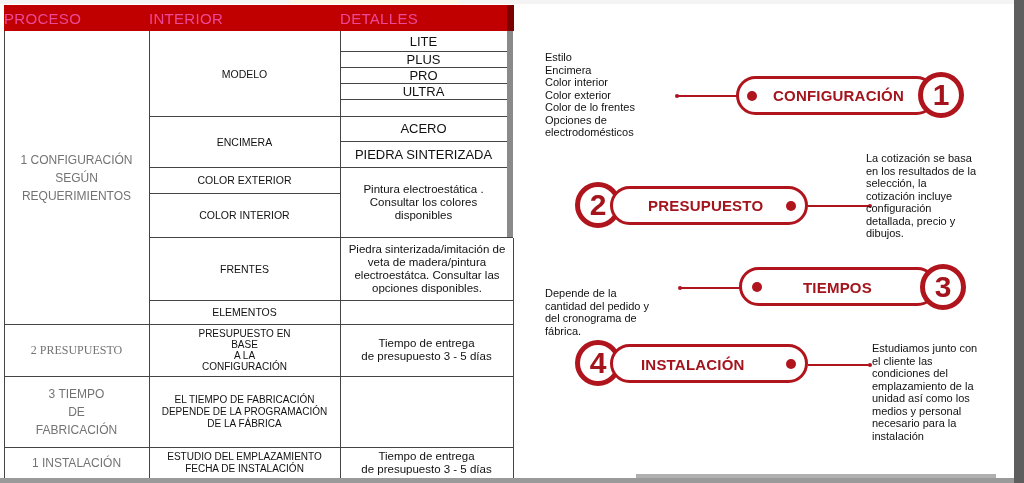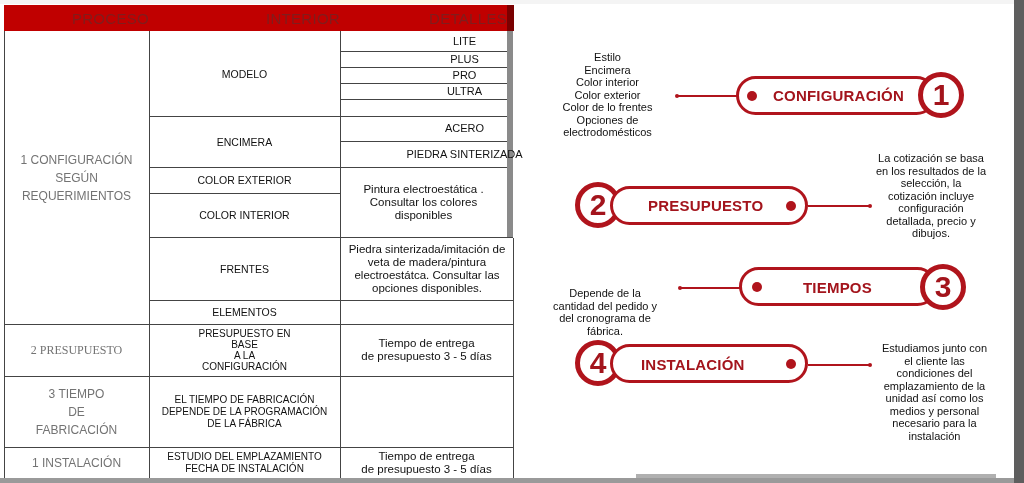--- a/index.html
+++ b/index.html
@@ -10,33 +10,33 @@
   .topstrip { position:absolute; left:0; top:0; width:1024px; height:4px; background:#f4f4f4; }
   .topstrip .hl { position:absolute; left:290px; top:0; width:170px; height:4px; background:#fbf8e6; }
   .rightbar { position:absolute; left:1014px; top:0; width:10px; height:483px; background:#5e5e5e; }
   .bottombar { position:absolute; left:0; top:478px; width:1024px; height:5px; background:#9a9a9a; }
   .bottombar2 { position:absolute; left:636px; top:474px; width:360px; height:6px; background:#b0b0b0; }
 
   
   .tbl { position:absolute; left:0; top:0; }
   .hdr { position:absolute; top:5px; height:26px; left:4px; width:509px; background:#c00000; }
   .hdr-edge { position:absolute; top:5px; left:507px; width:7px; height:26px; background:#7a0000; }
-  .hcell { position:absolute; top:5px; height:26px; line-height:27px; text-align:right; color:#7f1d1d;
+  .hcell { position:absolute; top:5px; height:26px; line-height:27px; text-align:left; color:#ec4899;
     font-size:15px; letter-spacing:0.3px; }
   .vline { position:absolute; width:1px; background:#444; }
   .hline { position:absolute; height:1px; background:#444; }
   .cell { position:absolute; display:flex; align-items:center; justify-content:center; text-align:center; }
   .proc { font-size:12px; line-height:18px; color:#737373; }
   .opt { font-size:10.5px; line-height:12px; color:#111; }
-  .det { font-size:11px; line-height:13px; color:#111;padding-left:41px; }
+  .det { font-size:13px; line-height:13px; color:#111; }
   .detb { font-size:11.5px; line-height:13px; color:#111; }
   .sbar { position:absolute; left:507px; top:31px; width:6px; height:207px; background:#8a8a8a; }
 
   
-  .desc { position:absolute; text-align:center; font-size:11px; line-height:12.5px; color:#111; }
+  .desc { position:absolute; font-size:11px; line-height:12.5px; color:#111; }
   .conn { position:absolute; height:1.5px; background:#b0141c; }
   .dot-sm { position:absolute; width:4px; height:4px; border-radius:50%; background:#b0141c; }
   .pill { position:absolute; border:3px solid #b0141c; border-radius:22px; background:#fff; box-sizing:border-box; }
   .pill-dot { position:absolute; width:10px; height:10px; border-radius:50%; background:#b0141c; }
   .pill-label { position:absolute; font-weight:bold; color:#a3141c; font-size:15px; letter-spacing:0.2px; }
   .circle { position:absolute; width:46px; height:46px; border:5px solid #b0141c; border-radius:50%;
     background:#fff; box-sizing:border-box; display:flex; align-items:center; justify-content:center;
     color:#a3141c; font-size:30px; font-weight:bold; }
 </style>
 </head>

